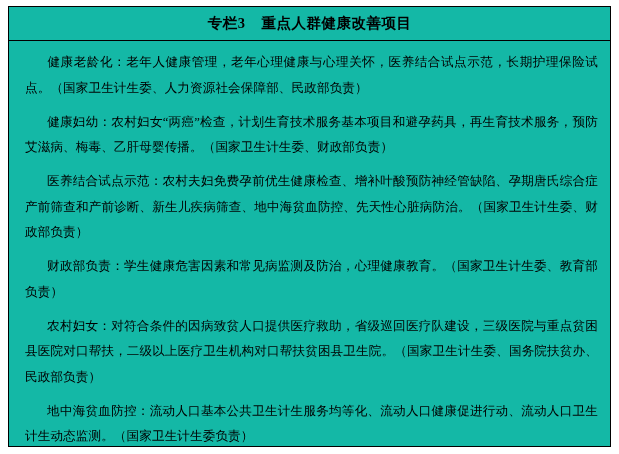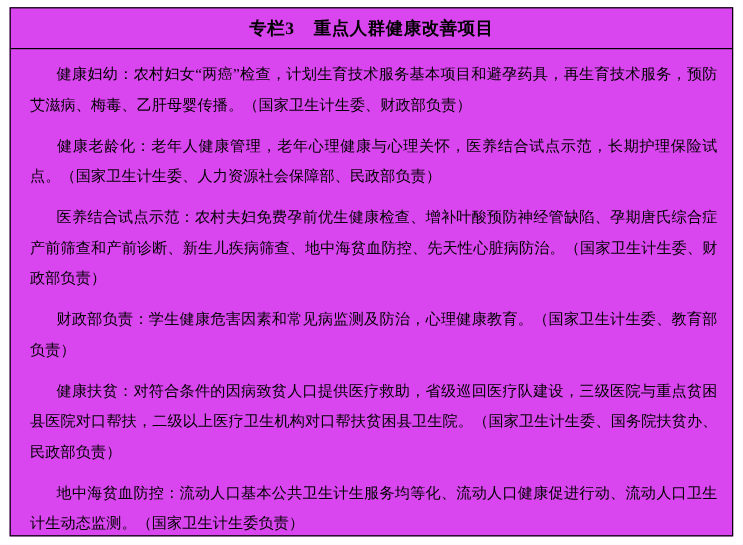--- a/index.html
+++ b/index.html
@@ -21,21 +21,21 @@
     box-sizing: border-box;
   }
   .box {
     position: absolute;
     left: 8px;
     top: 6px;
     width: 603px;
     height: 441px;
     border: 1px solid #000000;
     box-sizing: border-box;
-    background: #d946ef;
+    background: #14b8a6;
   }
   .title-row {
     height: 34px;
     border-bottom: 1px solid #000000;
     display: flex;
     align-items: center;
     justify-content: center;
     box-sizing: border-box;
   }
   .title-text {
@@ -73,27 +73,27 @@
 
 <div class="page">
   <div class="box">
 
     <div class="title-row">
       <div class="title-text"><span>专栏3</span><span class="gap"></span><span>重点人群健康改善项目</span></div>
     </div>
 
     <div class="body">
 
+      <p class="item"><span class="indent"></span><span class="item-label">健康老龄化：</span><span>老年人健康管理，老年心理健康与心理关怀，医养结合试点示范，长期护理保险试点。（国家卫生计生委、人力资源社会保障部、民政部负责）</span></p>
+
       <p class="item"><span class="indent"></span><span class="item-label">健康妇幼：</span><span>农村妇女“两癌”检查，计划生育技术服务基本项目和避孕药具，再生育技术服务，预防艾滋病、梅毒、乙肝母婴传播。（国家卫生计生委、财政部负责）</span></p>
-
-      <p class="item"><span class="indent"></span><span class="item-label">健康老龄化：</span><span>老年人健康管理，老年心理健康与心理关怀，医养结合试点示范，长期护理保险试点。（国家卫生计生委、人力资源社会保障部、民政部负责）</span></p>
 
       <p class="item"><span class="indent"></span><span class="item-label">医养结合试点示范：</span><span>农村夫妇免费孕前优生健康检查、增补叶酸预防神经管缺陷、孕期唐氏综合症产前筛查和产前诊断、新生儿疾病筛查、地中海贫血防控、先天性心脏病防治。（国家卫生计生委、财政部负责）</span></p>
 
       <p class="item"><span class="indent"></span><span class="item-label">财政部负责：</span><span>学生健康危害因素和常见病监测及防治，心理健康教育。（国家卫生计生委、教育部负责）</span></p>
 
-      <p class="item"><span class="indent"></span><span class="item-label">健康扶贫：</span><span>对符合条件的因病致贫人口提供医疗救助，省级巡回医疗队建设，三级医院与重点贫困县医院对口帮扶，二级以上医疗卫生机构对口帮扶贫困县卫生院。（国家卫生计生委、国务院扶贫办、民政部负责）</span></p>
+      <p class="item"><span class="indent"></span><span class="item-label">农村妇女：</span><span>对符合条件的因病致贫人口提供医疗救助，省级巡回医疗队建设，三级医院与重点贫困县医院对口帮扶，二级以上医疗卫生机构对口帮扶贫困县卫生院。（国家卫生计生委、国务院扶贫办、民政部负责）</span></p>
 
       <p class="item"><span class="indent"></span><span class="item-label">地中海贫血防控：</span><span>流动人口基本公共卫生计生服务均等化、流动人口健康促进行动、流动人口卫生计生动态监测。（国家卫生计生委负责）</span></p>
 
     </div>
   </div>
 </div>
 
 </body></html>

